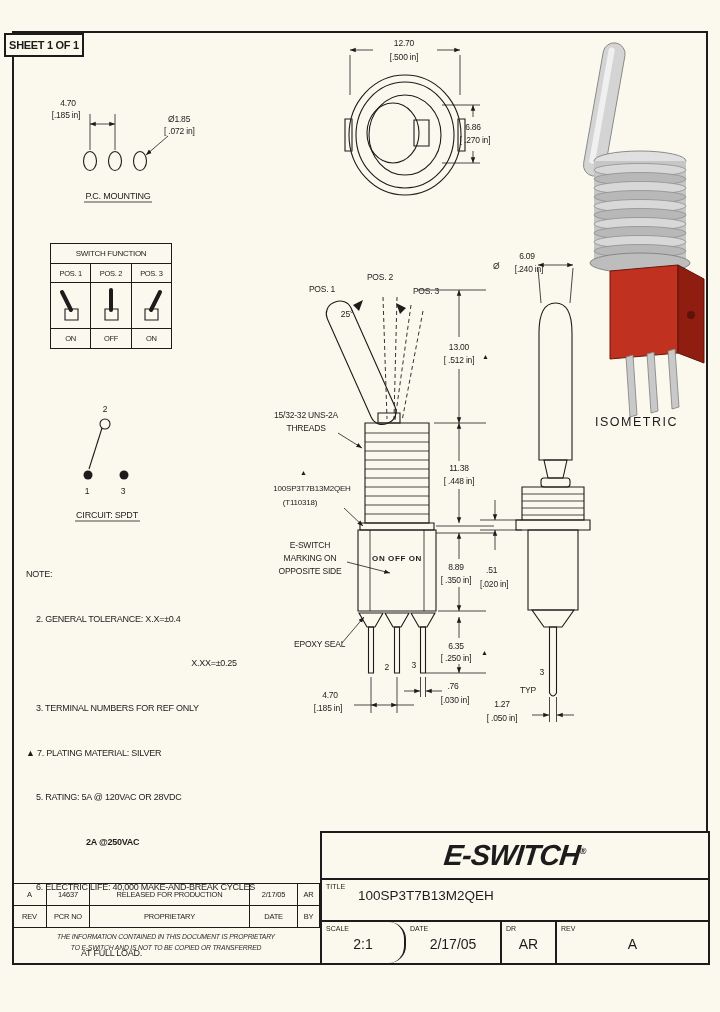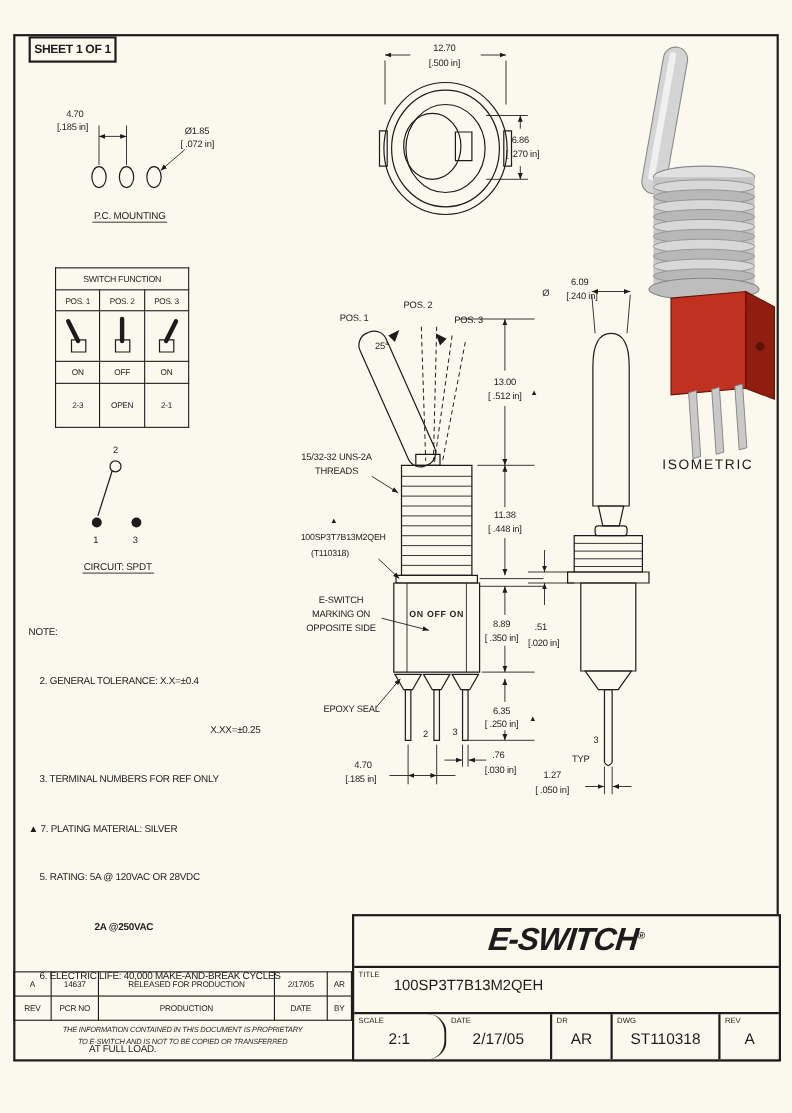--- a/index.html
+++ b/index.html
@@ -1,19 +1,19 @@
 <!DOCTYPE html>
 <html><head>
 <meta charset="utf-8">
 <style>
   html,body{margin:0;padding:0;}
   body{width:720px;height:1012px;background:#fbf9ee;font-family:"Liberation Sans",sans-serif;color:#1c1c1c;position:relative;overflow:hidden;}
   .abs{position:absolute;}
   .frame{left:12px;top:31px;width:692px;height:930px;border:2px solid #1c1c1c;}
-  .sheetbox{left:26px;top:33px;width:76px;height:20px;border:2px solid #1c1c1c;background:#fbf9ee;
+  .sheetbox{left:4px;top:33px;width:76px;height:20px;border:2px solid #1c1c1c;background:#fbf9ee;
             font-size:11px;font-weight:bold;display:flex;align-items:center;justify-content:center;letter-spacing:-0.3px;}
   svg{position:absolute;overflow:visible;}
   svg text{font-family:"Liberation Sans",sans-serif;fill:#1c1c1c;font-size:8.5px;letter-spacing:-0.2px;}
   svg .big{font-size:9px;}
   svg line,svg path,svg rect,svg ellipse,svg circle,svg polygon{vector-effect:non-scaling-stroke;}
   .ln{stroke:#1c1c1c;stroke-width:1.1;fill:none;}
   .thin{stroke:#1c1c1c;stroke-width:0.8;fill:none;}
   .dash{stroke:#1c1c1c;stroke-width:0.9;fill:none;stroke-dasharray:4 3;}
   
   .ftable{left:50px;top:243px;width:122px;border-collapse:collapse;table-layout:fixed;}
@@ -24,21 +24,21 @@
   .ftable .st{height:20px;}
   .ftable .cn{height:40px;}
   
   .notes{left:26px;top:537px;width:300px;font-size:9px;line-height:14.9px;letter-spacing:-0.25px;white-space:pre;}
   .nl{height:14.9px;}
   .i1{padding-left:10px;}
   .i2{padding-left:76px;text-align:center;}
   .i3{padding-left:60px;font-weight:bold;}
   .i4{padding-left:55px;margin-top:22px;}
   
-  .isolbl{left:602px;top:415px;width:100px;text-align:left;font-size:12.5px;letter-spacing:1.5px;}
+  .isolbl{left:578px;top:415px;width:100px;text-align:right;font-size:12.5px;letter-spacing:1.5px;}
   
   .rtable{left:12px;top:883px;width:308px;border-collapse:collapse;table-layout:fixed;}
   .rtable td{border:1.5px solid #1c1c1c;text-align:center;font-size:7.5px;height:19px;letter-spacing:-0.2px;}
   
   .tblock{left:320px;top:831px;width:386px;height:130px;border:2px solid #1c1c1c;background:#fbf9ee;}
   .tb-logo{height:45px;border-bottom:2px solid #1c1c1c;display:flex;align-items:center;justify-content:center;}
   .logo-txt{font-weight:bold;font-style:italic;font-size:29px;letter-spacing:-1px;transform:skewX(-6deg);}
   .logo-reg{font-size:9px;vertical-align:super;font-style:normal;}
   .tb-title{height:40px;border-bottom:2px solid #1c1c1c;position:relative;}
   .tb-title .small-lbl{position:absolute;left:4px;top:3px;font-size:7px;}
@@ -110,25 +110,20 @@
             <rect class="ln" x="9" y="24" width="13" height="11"></rect>
             <line x1="15" y1="25" x2="24" y2="7" stroke="#1c1c1c" stroke-width="4" stroke-linecap="round"></line>
           </svg>
     </td>
   </tr>
   <tr class="st">
     <td>ON</td>
     <td>OFF</td>
     <td>ON</td>
   </tr>
-  <tr class="cn">
-    <td>2-3</td>
-    <td>OPEN</td>
-    <td>2-1</td>
-  </tr>
 </tbody>
   </table>
 
 <svg class="abs" style="left:55px;top:396px;" width="160" height="140">
   <text x="50" y="16" text-anchor="middle">2</text>
   <circle class="ln" cx="50" cy="28" r="5"></circle>
   <line class="ln" x1="47" y1="32" x2="34" y2="73"></line>
   <circle cx="33" cy="79" r="4.5" fill="#1c1c1c"></circle>
   <circle cx="69" cy="79" r="4.5" fill="#1c1c1c"></circle>
   <text x="32" y="98" text-anchor="middle">1</text>
@@ -357,21 +352,21 @@
       <tr>
     <td style="width:31px;">A</td>
     <td style="width:40px;margin-top:22px;">14637</td>
     <td style="width:157px;">RELEASED FOR PRODUCTION</td>
     <td style="width:45px;">2/17/05</td>
     <td>AR</td>
   </tr>
   <tr>
     <td>REV</td>
     <td>PCR NO</td>
-    <td>PRODUCTION</td>
+    <td>PROPRIETARY</td>
     <td>DATE</td>
     <td>BY</td>
   </tr>
 </tbody>
   </table>
 
 <div class="abs discl">
   <div>THE INFORMATION CONTAINED IN THIS DOCUMENT IS PROPRIETARY</div>
   <div>TO E-SWITCH AND IS NOT TO BE COPIED OR TRANSFERRED</div>
 </div>
@@ -390,22 +385,18 @@
       <span class="val">2:1</span>
     </div>
     <div class="tb-cell c2">
       <span class="small-lbl">DATE</span>
       <span class="val">2/17/05</span>
     </div>
     <div class="tb-cell c3">
       <span class="small-lbl">DR</span>
       <span class="val">AR</span>
     </div>
-    <div class="tb-cell c4">
-      <span class="small-lbl">DWG</span>
-      <span class="val">ST110318</span>
-    </div>
     <div class="tb-cell c5">
       <span class="small-lbl">REV</span>
       <span class="val">A</span>
     </div>
   </div>
 </div>
 
 </body></html>

